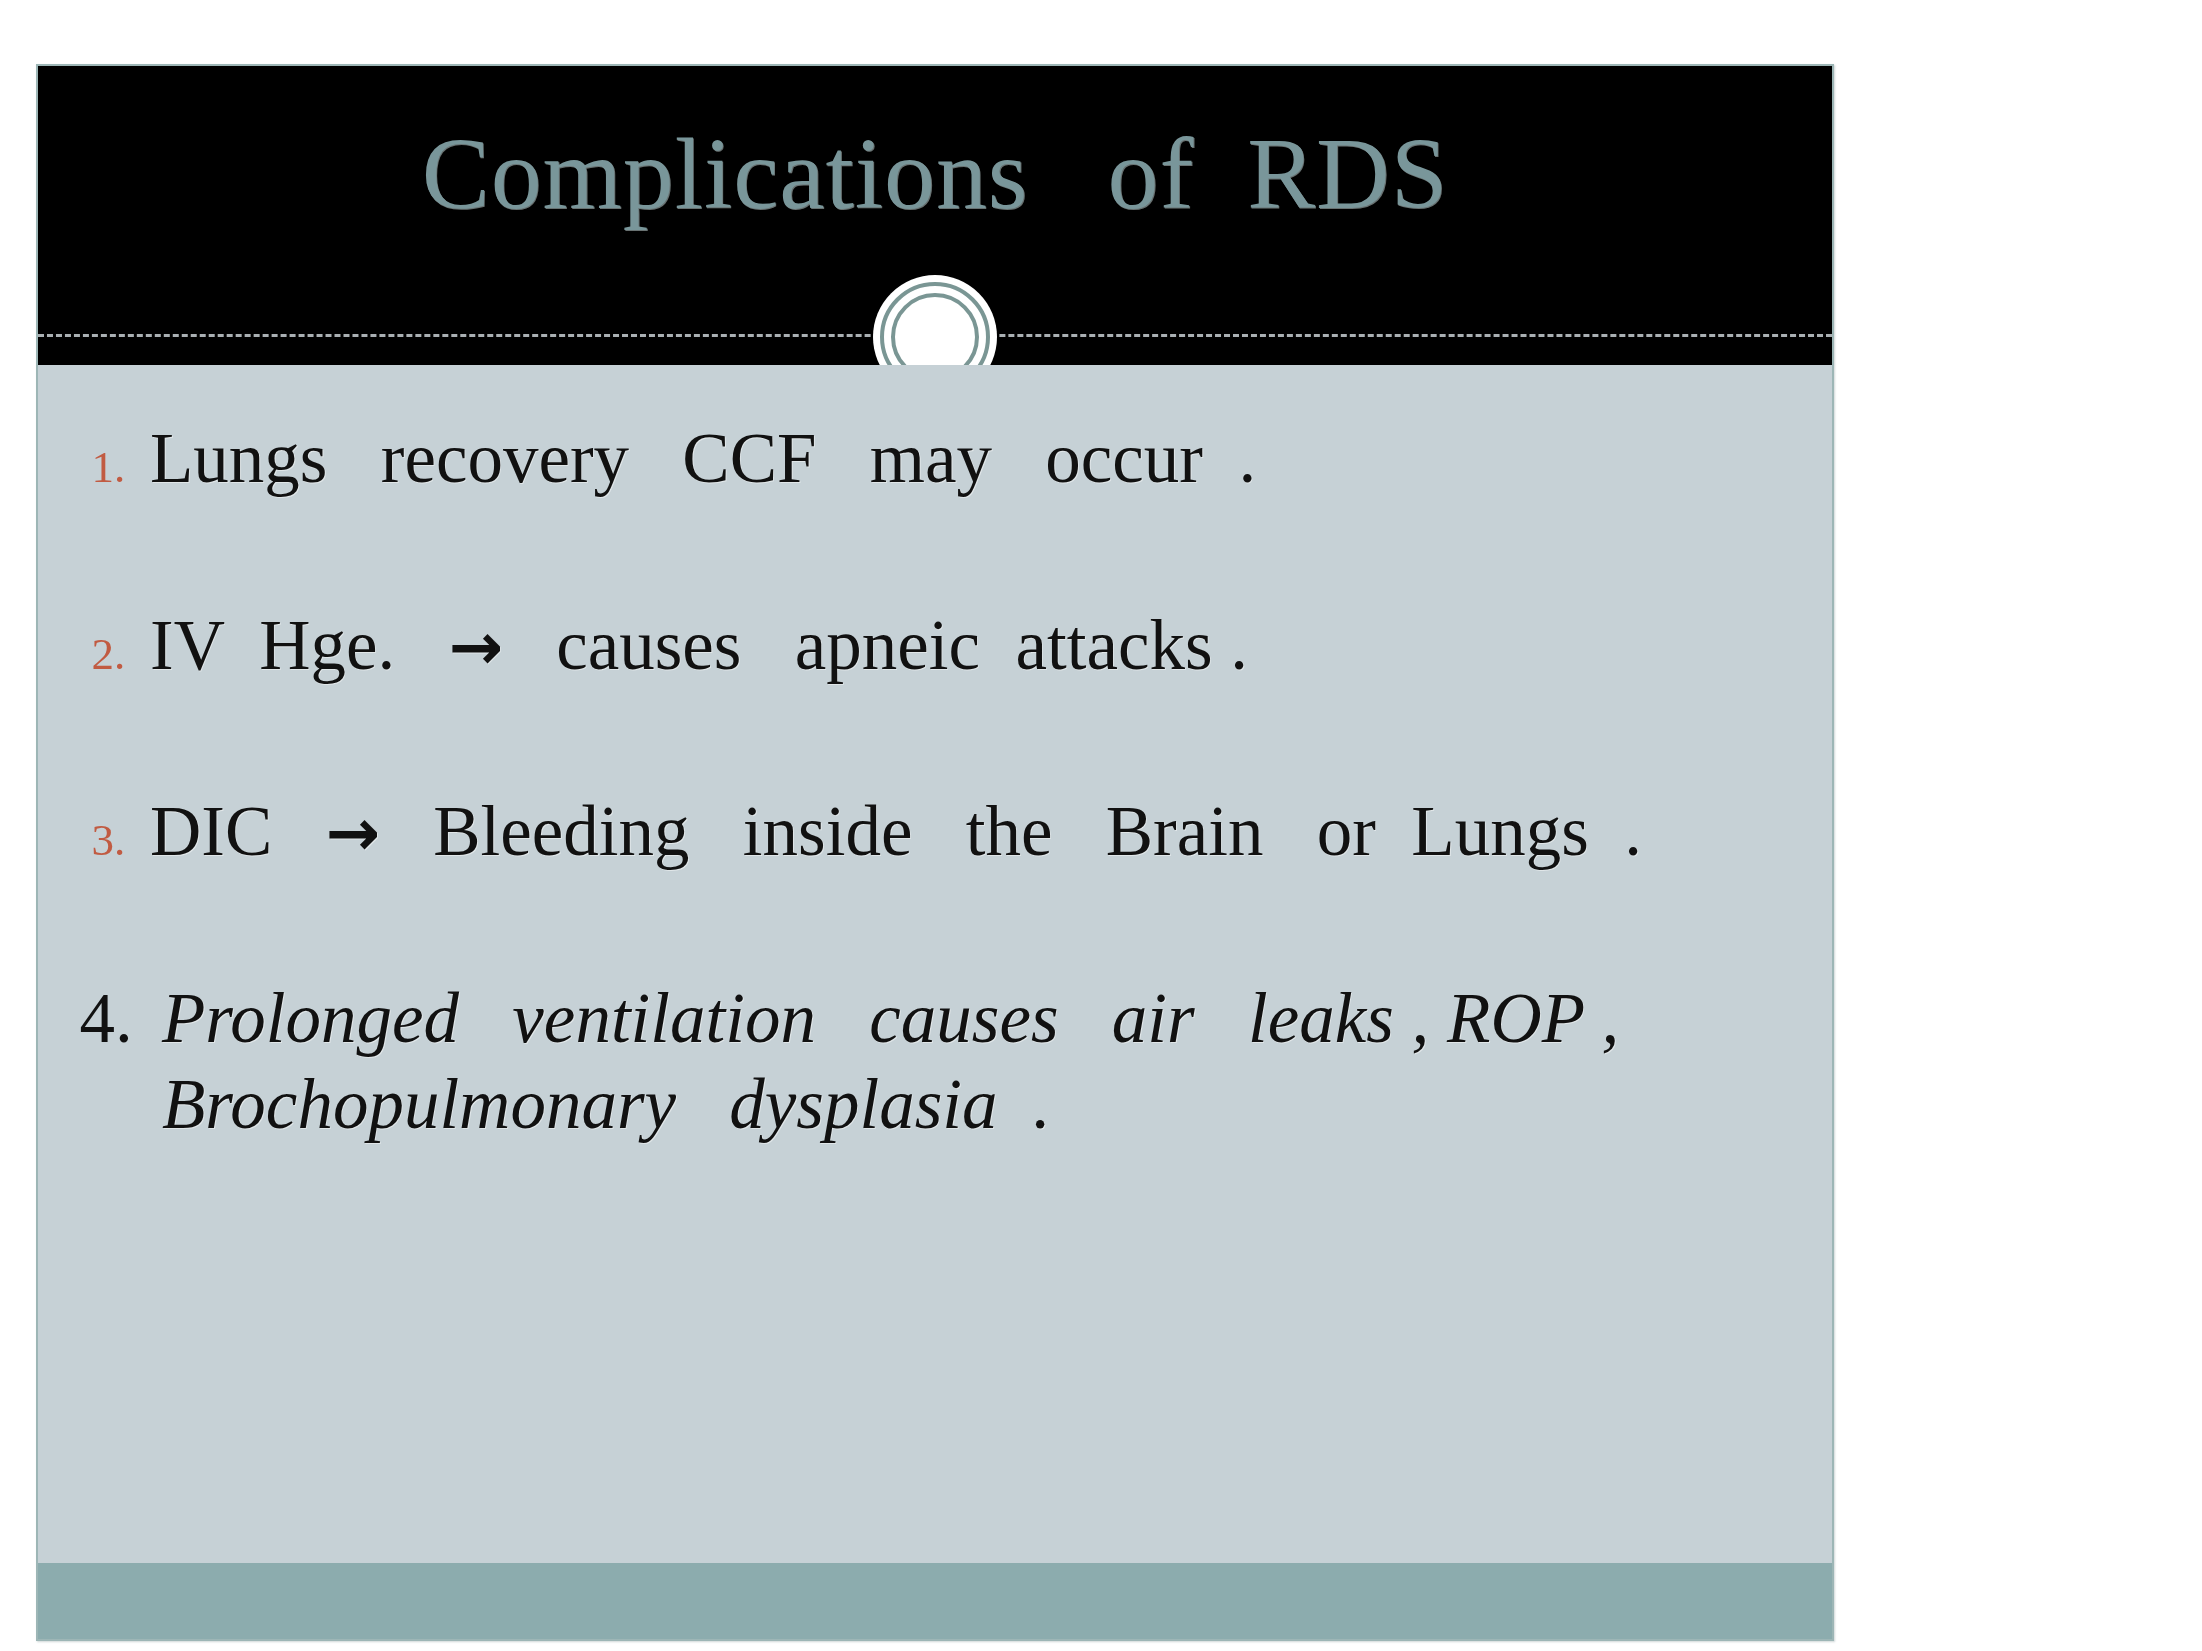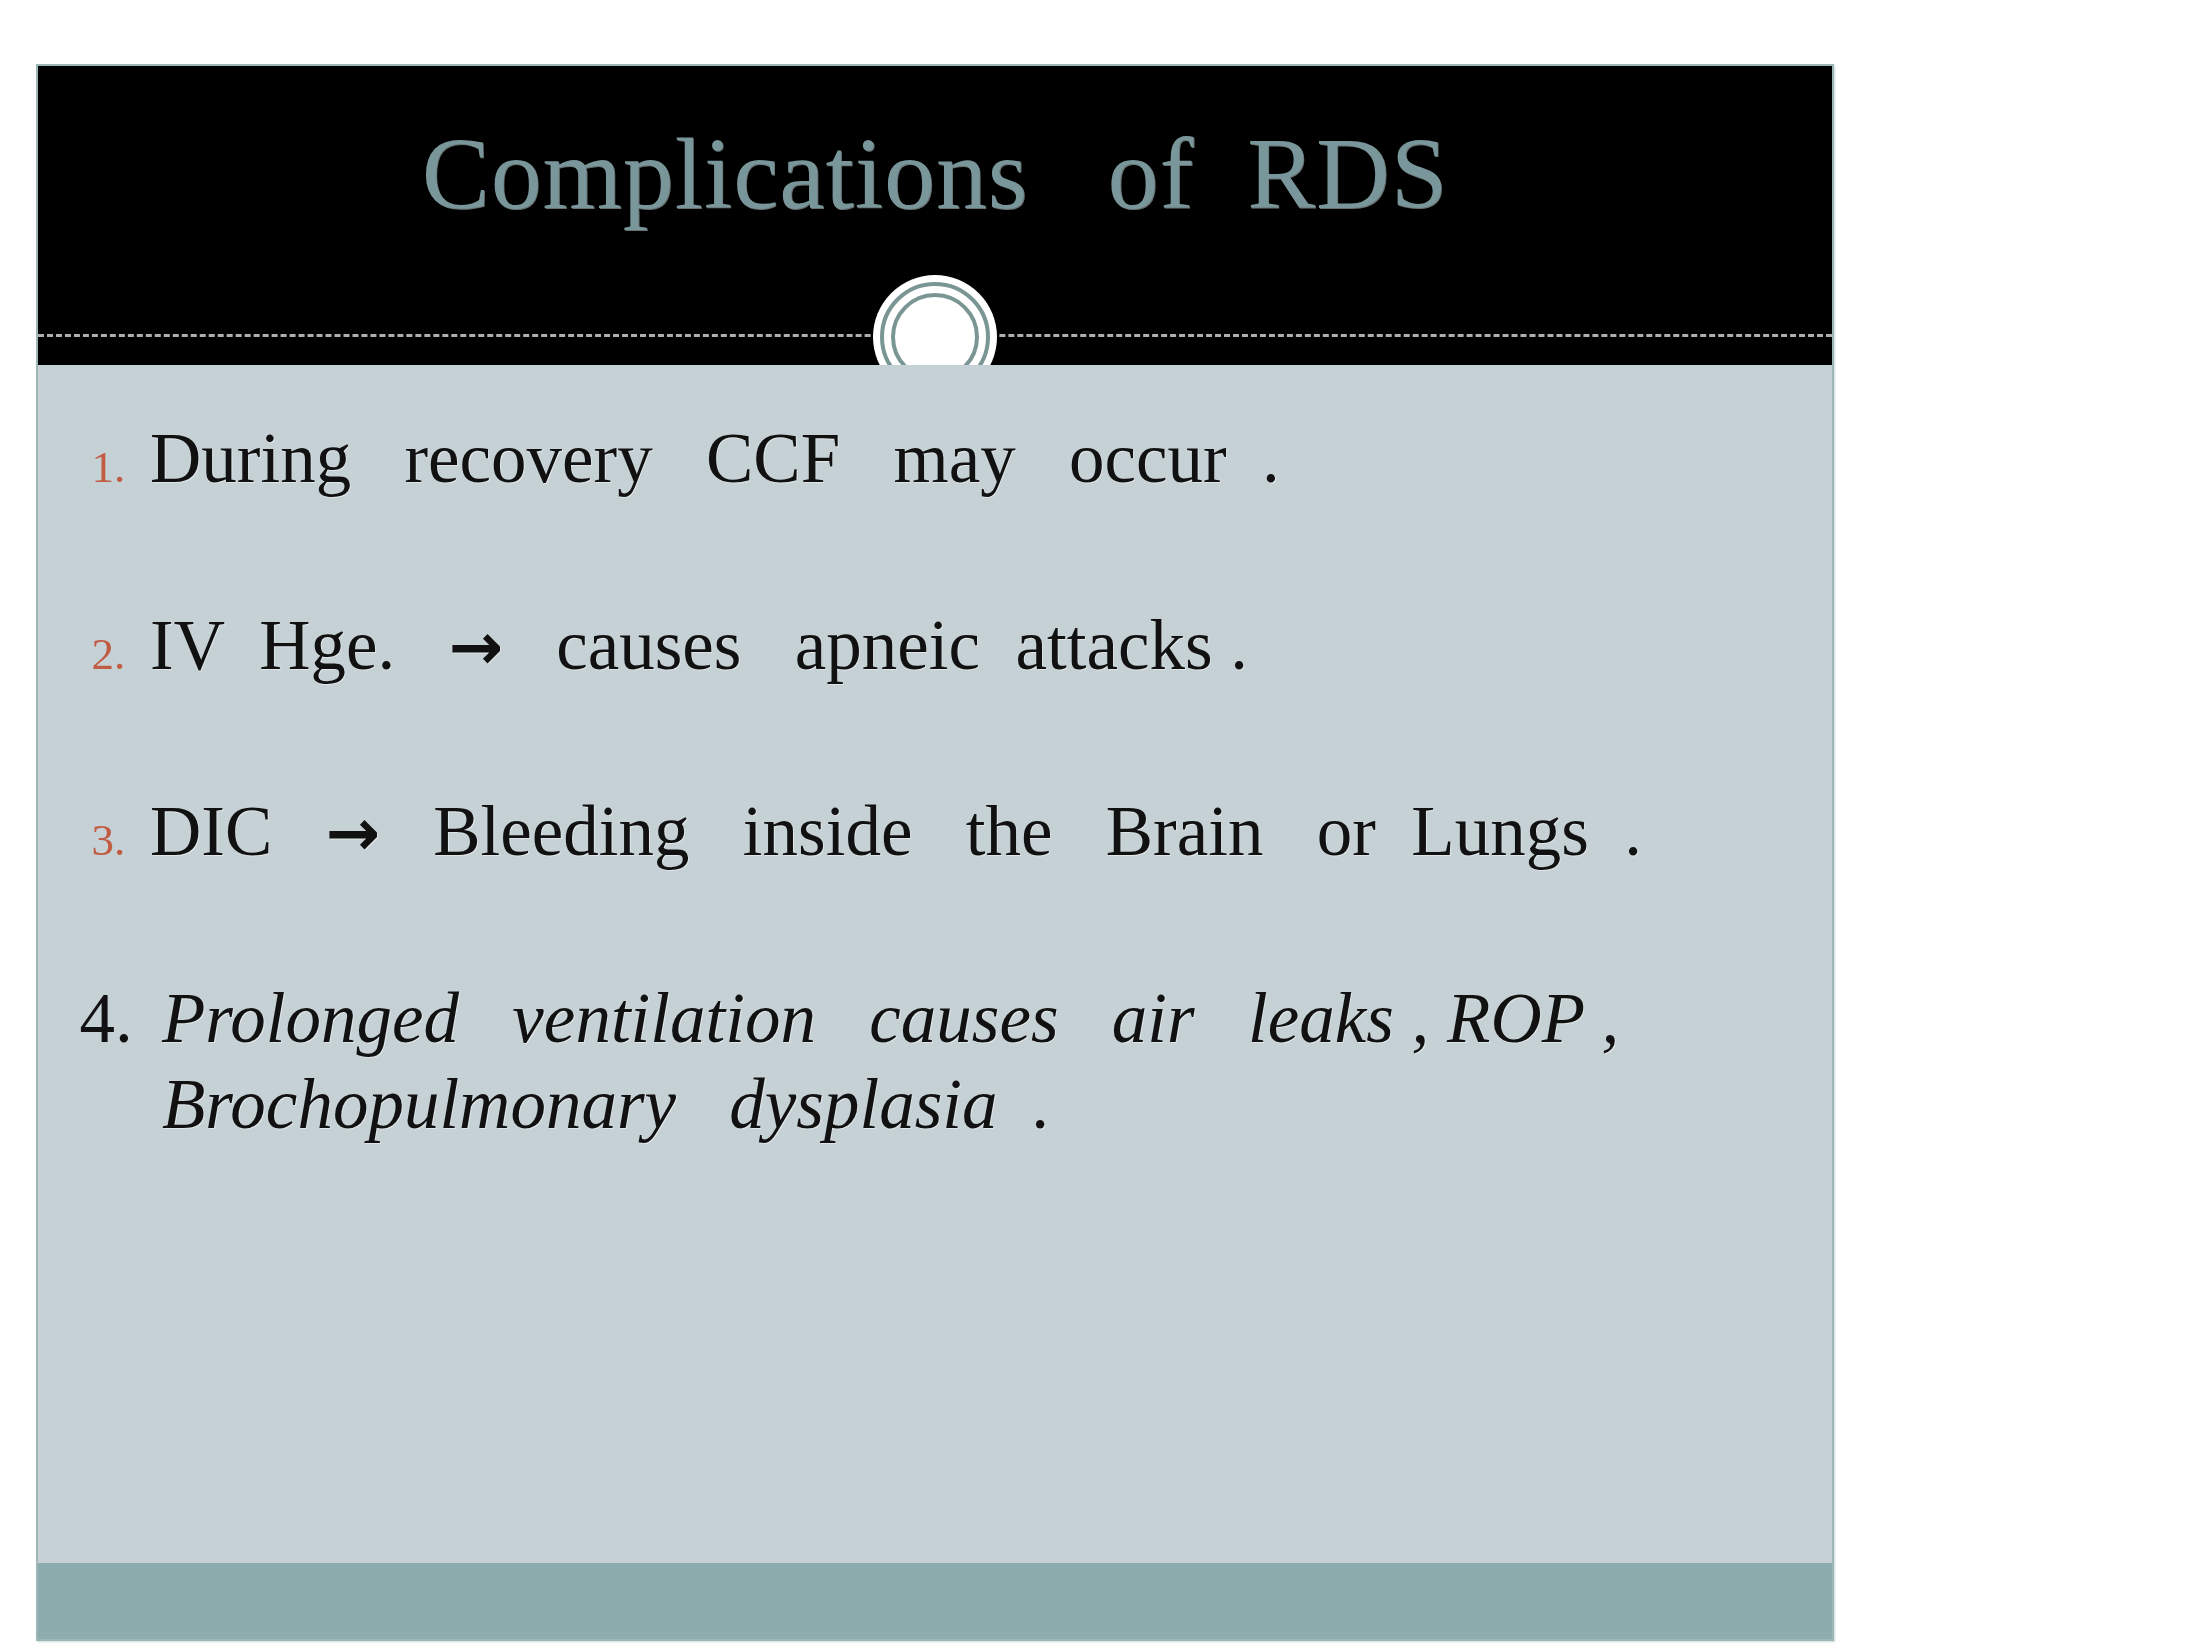--- a/index.html
+++ b/index.html
@@ -183,21 +183,21 @@
     <div class="ring-outer"></div>
     <div class="ring-inner"></div>
   </div>
 
   <div id="body-zone">
 
     <ul id="bullet-list">
 
       <li class="bullet-row">
         <span class="bullet-num">1.</span>
-        <span class="bullet-text">During   recovery   CCF   may   occur  .</span>
+        <span class="bullet-text">Lungs   recovery   CCF   may   occur  .</span>
       </li>
 
       <li class="bullet-row">
         <span class="bullet-num">2.</span>
         <span class="bullet-text"><span>IV  Hge.   </span><span class="arrow-glyph">→</span><span>   causes   apneic  attacks .</span></span>
       </li>
 
       <li class="bullet-row">
         <span class="bullet-num">3.</span>
         <span class="bullet-text"><span>DIC   </span><span class="arrow-glyph">→</span><span>   Bleeding   inside   the   Brain   or  Lungs  .</span></span>

